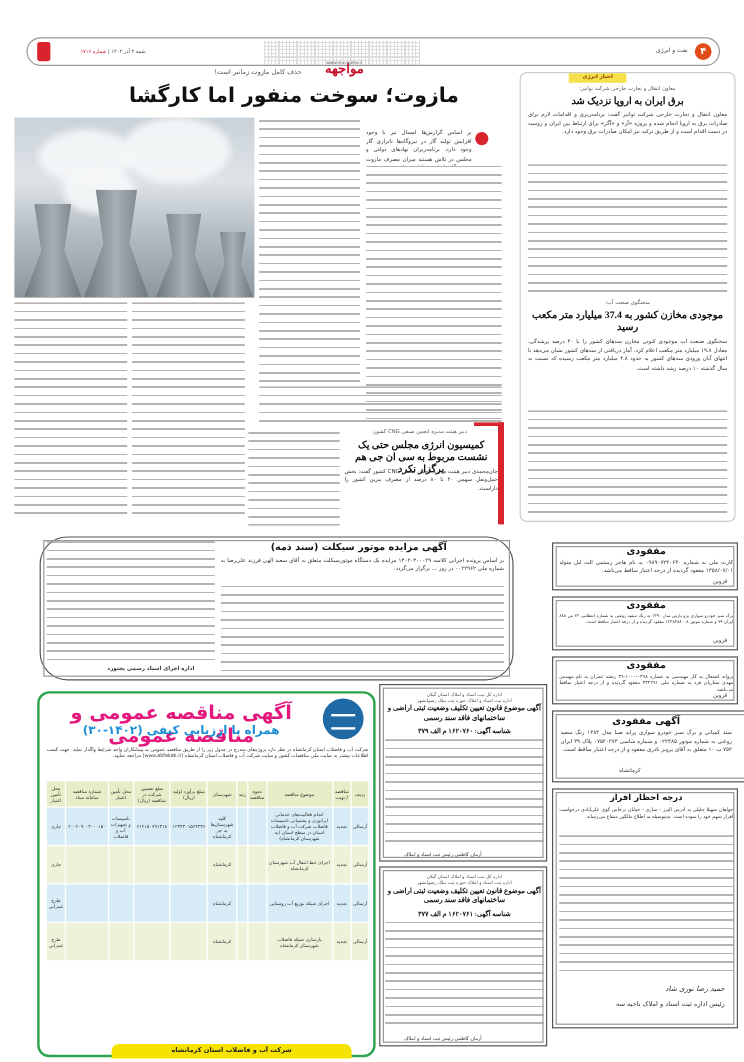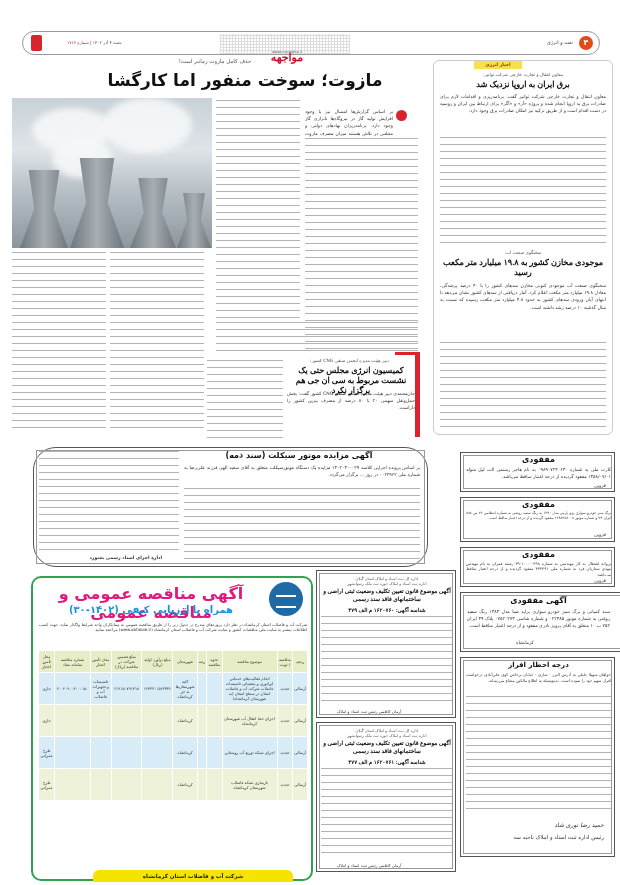--- a/index.html
+++ b/index.html
@@ -108,21 +108,21 @@
   <div class="txt" style="position:absolute;left:80px;top:32px;width:128px;height:48px;">جان‌محمدی دبیر هیئت مدیره انجمن صنفی CNG کشور گفت: بخش حمل‌ونقل سهمی ۲۰ تا ۸۰ درصد از مصرف بنزین کشور را داراست.</div>
 </div>
 
 <div id="newsbox" class="abs"></div>
 <div id="news-tag" class="abs">اخبار انرژی</div>
 <div class="abs n-kicker" style="left:440px;top:72px;width:166px;">معاون انتقال و تجارت خارجی شرکت توانیر:</div>
 <div class="abs n-head" style="left:440px;top:80px;width:166px;">برق ایران به اروپا نزدیک شد</div>
 <div class="abs txt" style="left:440px;top:93px;width:166px;height:43px;">معاون انتقال و تجارت خارجی شرکت توانیر گفت: برنامه‌ریزی و اقدامات لازم برای صادرات برق به اروپا انجام شده و پروژه «آر» و «آگر» برای ارتباط بین ایران و روسیه در دست اقدام است و از طریق ترکیه نیز امکان صادرات برق وجود دارد.</div>
 <div class="abs lines" style="left:440px;top:137px;width:166px;height:110px;"></div>
 <div class="abs n-kicker" style="left:440px;top:250px;width:166px;">سخنگوی صنعت آب:</div>
-<div class="abs n-head" style="left:440px;top:258px;width:166px;">موجودی مخازن کشور به ۱۹.۸ میلیارد متر مکعب رسید</div>
+<div class="abs n-head" style="left:440px;top:258px;width:166px;">موجودی مخازن کشور به 37.4 میلیارد متر مکعب رسید</div>
 <div class="abs txt" style="left:440px;top:282px;width:166px;height:58px;">سخنگوی صنعت آب موجودی کنونی مخازن سدهای کشور را با ۴۰ درصد پرشدگی، معادل ۱۹.۸ میلیارد متر مکعب اعلام کرد. آمار دریافتی از سدهای کشور نشان می‌دهد تا انتهای آبان ورودی سدهای کشور به حدود ۴.۸ میلیارد متر مکعب رسیده که نسبت به سال گذشته ۱۰ درصد رشد داشته است.</div>
 <div class="abs lines" style="left:440px;top:342px;width:166px;height:88px;"></div>
 
 <div class="abs frame" style="left:33px;top:447px;width:395px;height:120px;border-radius:23px;">
   <div class="ad-title" style="position:absolute;left:150px;top:3px;width:230px;">آگهی مزایده موتور سیکلت (سند ذمه)</div>
   <div class="txt" style="position:absolute;left:150px;top:16px;width:236px;height:22px;">بر اساس پرونده اجرایی کلاسه ۱۴۰۲۰۴۰۰۰۲۹ مزایده یک دستگاه موتورسیکلت متعلق به آقای سعید الهی فرزند علی‌رضا به شماره ملی ۰۰۲۲۹۶۲ در روز ... برگزار می‌گردد.</div>
   <div class="abs lines" style="left:150px;top:40px;width:236px;height:76px;"></div>
   <div class="abs lines" style="left:5px;top:3px;width:140px;height:100px;"></div>
   <div class="ad-sign" style="position:absolute;left:18px;top:107px;width:110px;font-weight:bold;">اداره اجرای اسناد رسمی بجنورد</div>
 </div>

